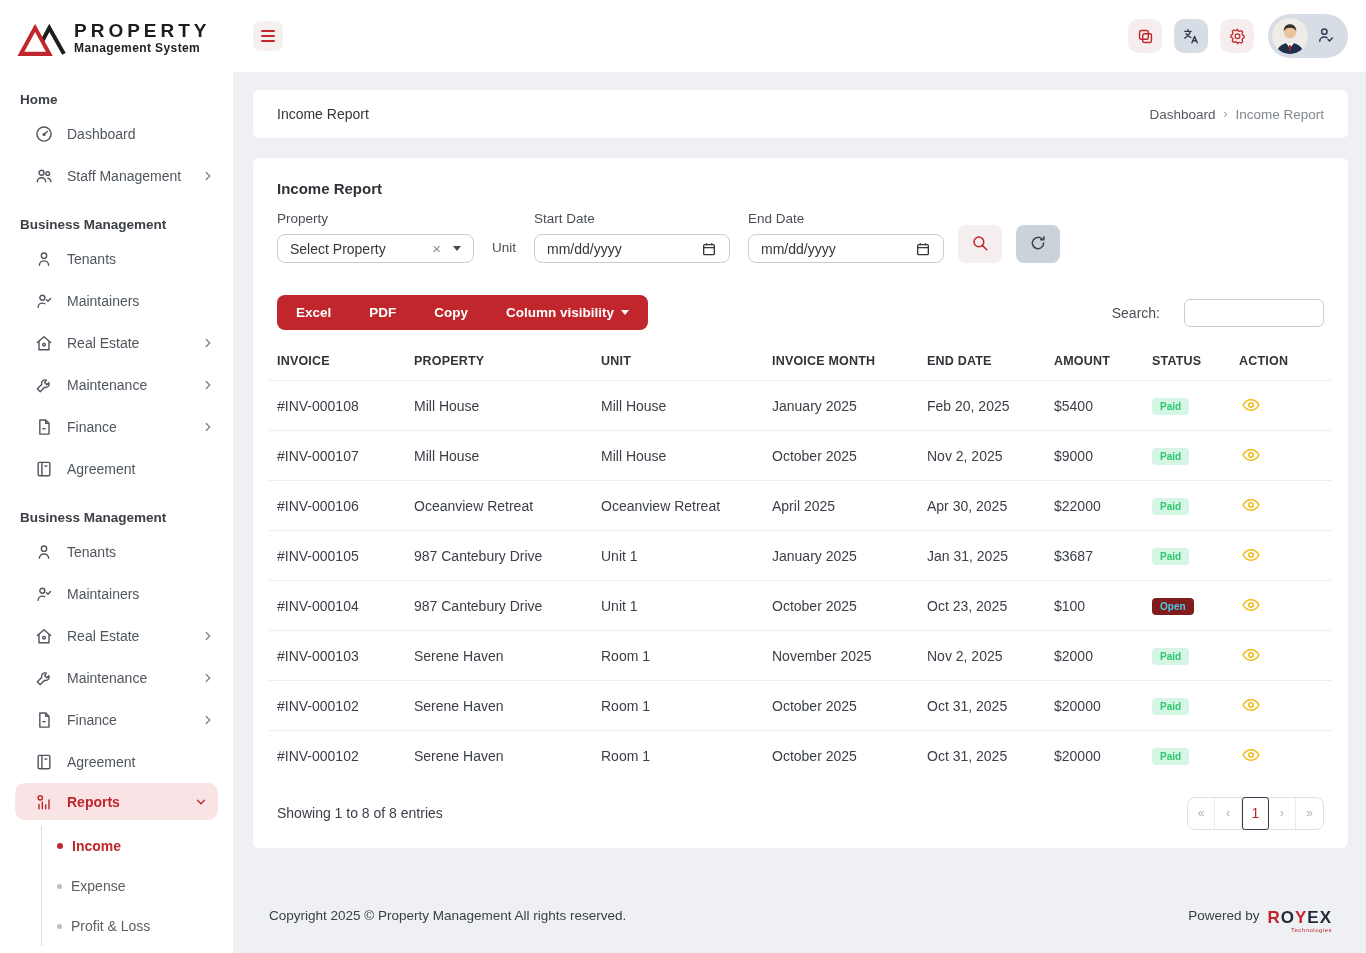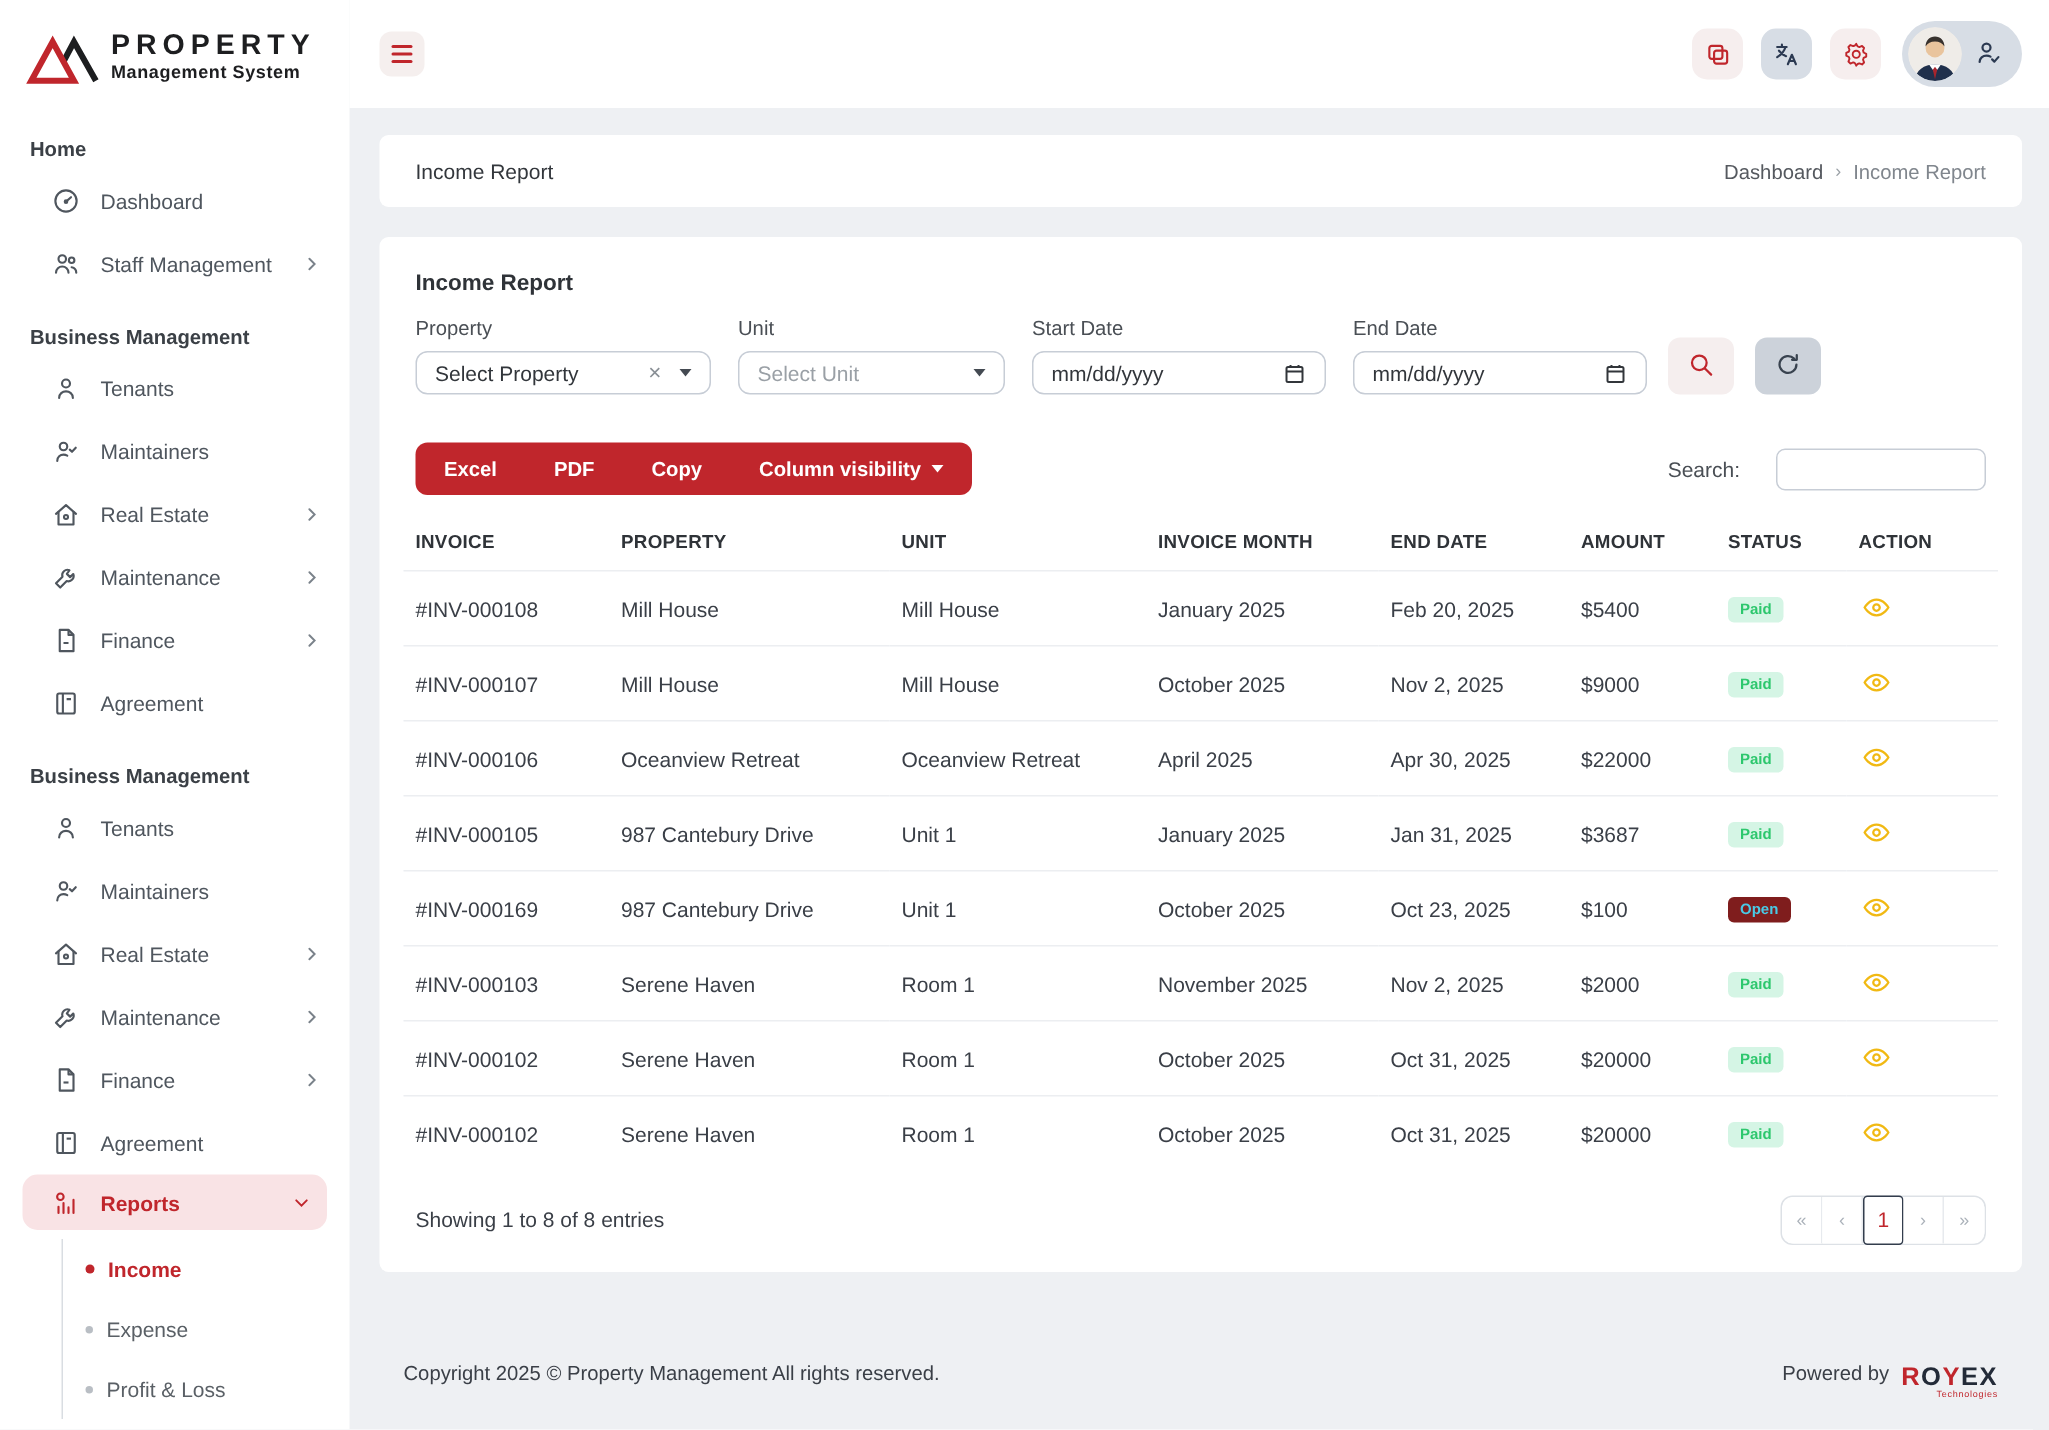--- a/index.html
+++ b/index.html
@@ -411,24 +411,20 @@
           <div class="fgroup">
             <span class="flabel">Property</span>
             <div class="fbox w-prop">
               <span class="val">Select Property</span>
               <span class="clear-x">×</span>
               <span class="caret"></span>
             </div>
           </div>
           <div class="fgroup">
             <span class="flabel">Unit</span>
-            <div class="fbox w-unit">
-              <span class="ph">Select Unit</span>
-              <span class="caret"></span>
-            </div>
           </div>
           <div class="fgroup">
             <span class="flabel">Start Date</span>
             <div class="fbox w-date">
               <span class="val">mm/dd/yyyy</span>
               <span class="cal-icon">
                   <svg viewBox="0 0 24 24" fill="none" stroke="currentColor" stroke-width="2">
                     <rect x="4" y="5.5" width="16" height="15" rx="1.5"></rect>
                     <path d="M4 10h16M8 3.5v3M16 3.5v3"></path>
                   </svg>
@@ -548,21 +544,21 @@
               <td>January 2025</td>
               <td>Jan 31, 2025</td>
               <td>$3687</td>
               <td><span class="badge paid">Paid</span></td>
               <td><button class="eye-btn"><span><svg viewBox="0 0 24 24" fill="none" stroke="currentColor" stroke-width="1.8">
                         <path d="M2.5 12S6 5.8 12 5.8 21.5 12 21.5 12 18 18.2 12 18.2 2.5 12 2.5 12z"></path>
                         <circle cx="12" cy="12" r="2.6"></circle>
                       </svg></span></button></td>
             </tr>
             <tr>
-              <td>#INV-000169</td>
+              <td>#INV-000104</td>
               <td>987 Cantebury Drive</td>
               <td>Unit 1</td>
               <td>October 2025</td>
               <td>Oct 23, 2025</td>
               <td>$100</td>
               <td><span class="badge open">Open</span></td>
               <td><button class="eye-btn"><span><svg viewBox="0 0 24 24" fill="none" stroke="currentColor" stroke-width="1.8">
                         <path d="M2.5 12S6 5.8 12 5.8 21.5 12 21.5 12 18 18.2 12 18.2 2.5 12 2.5 12z"></path>
                         <circle cx="12" cy="12" r="2.6"></circle>
                       </svg></span></button></td>

